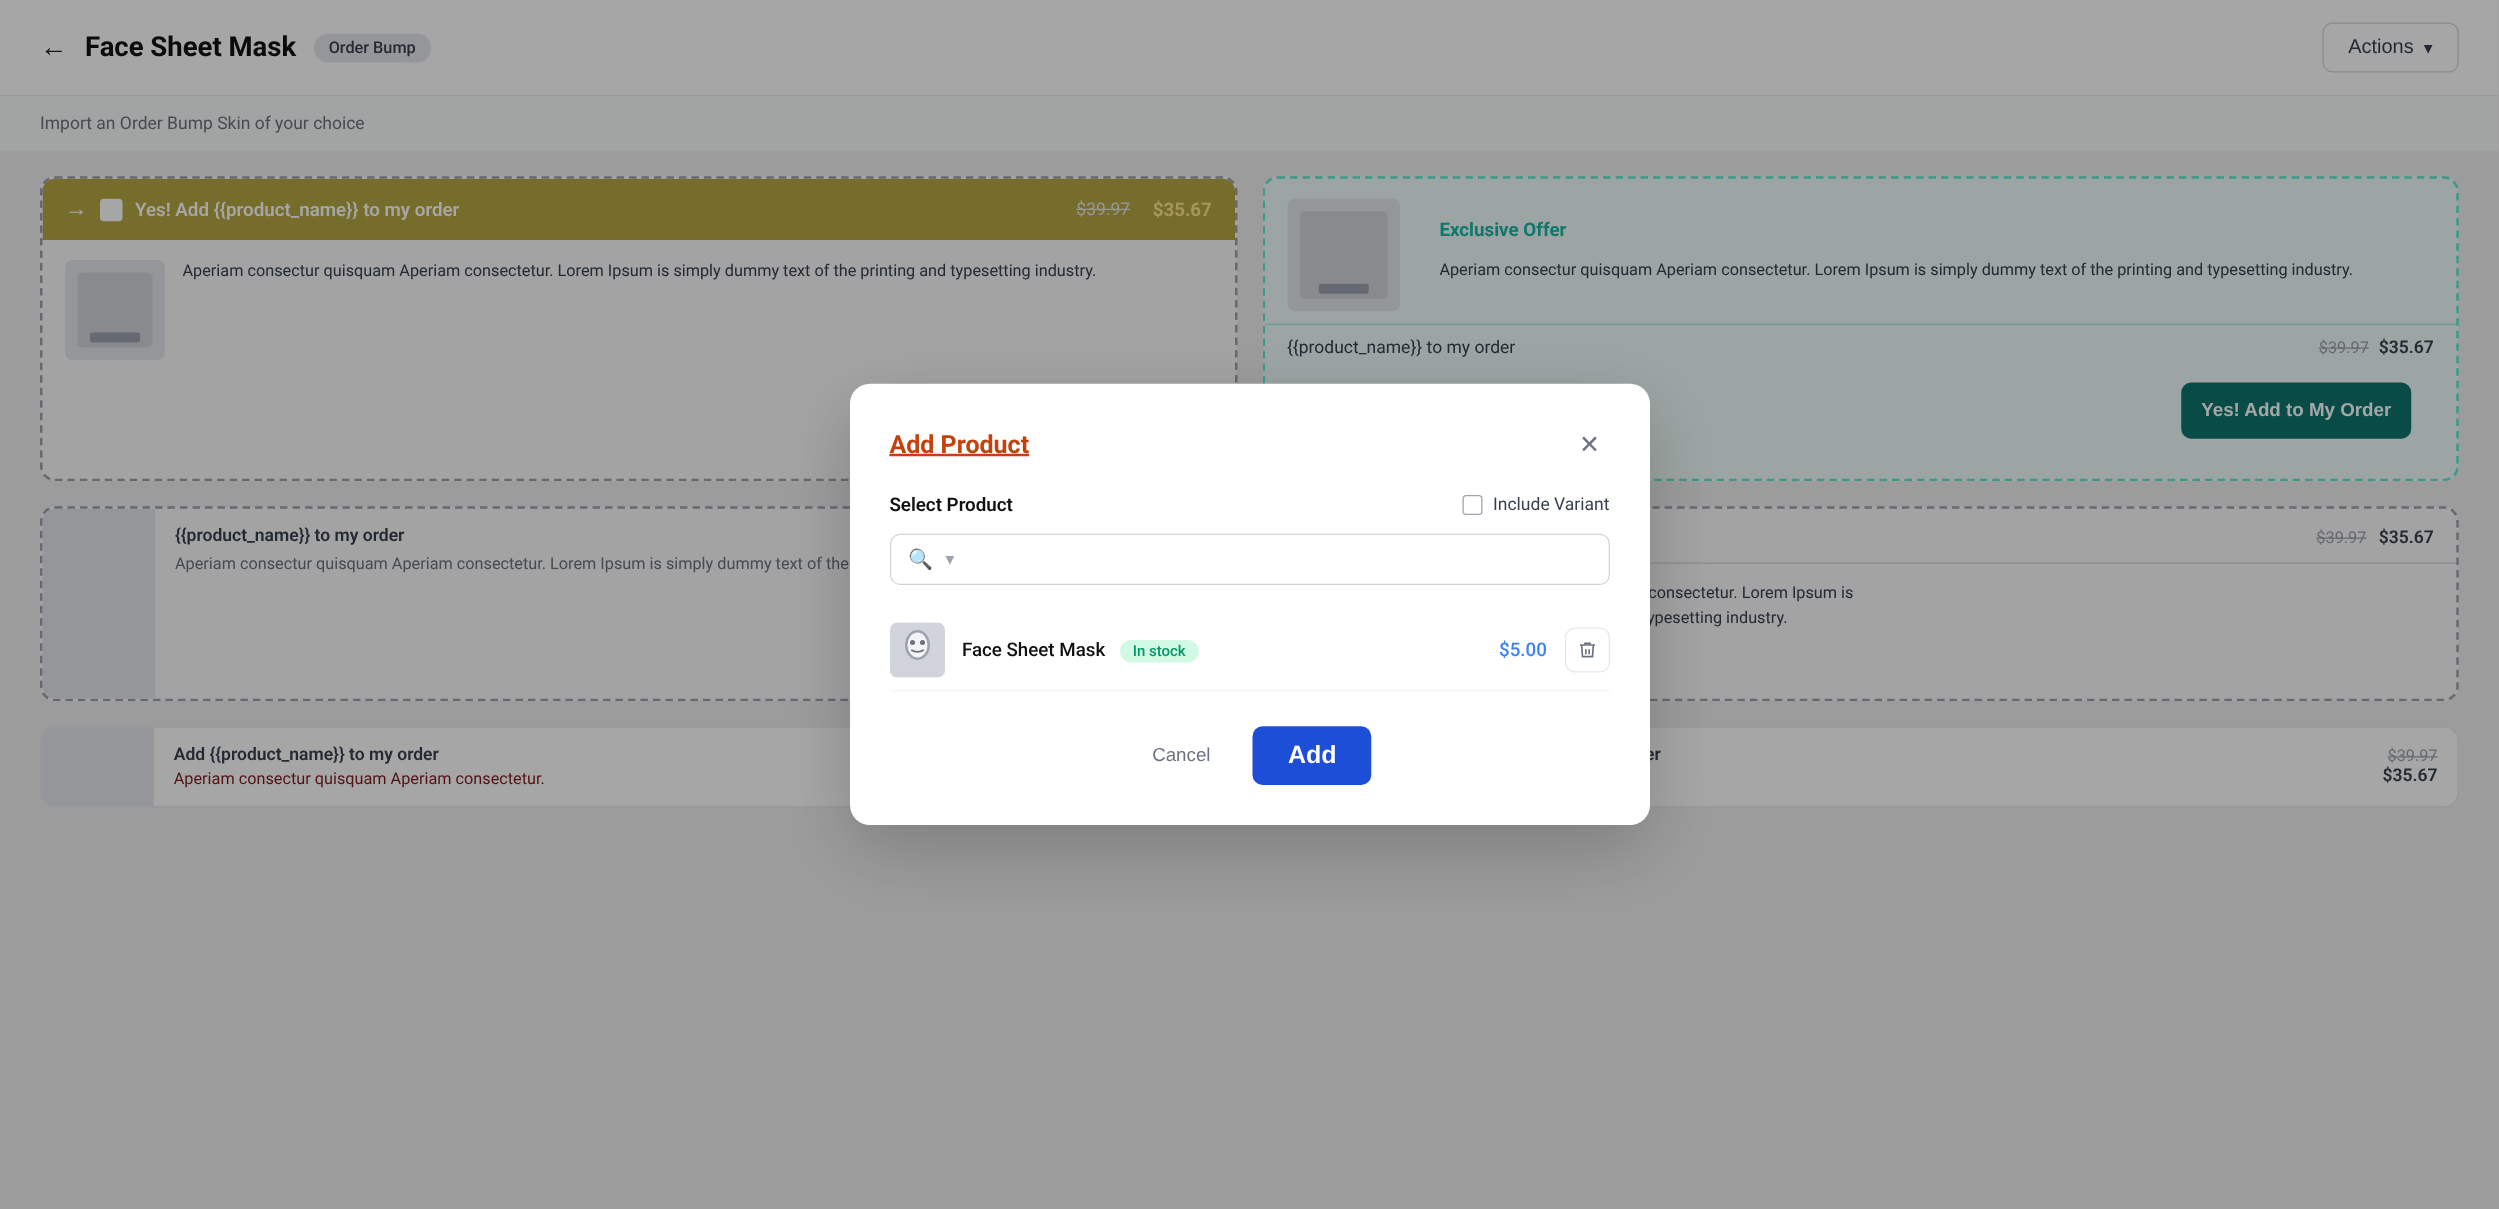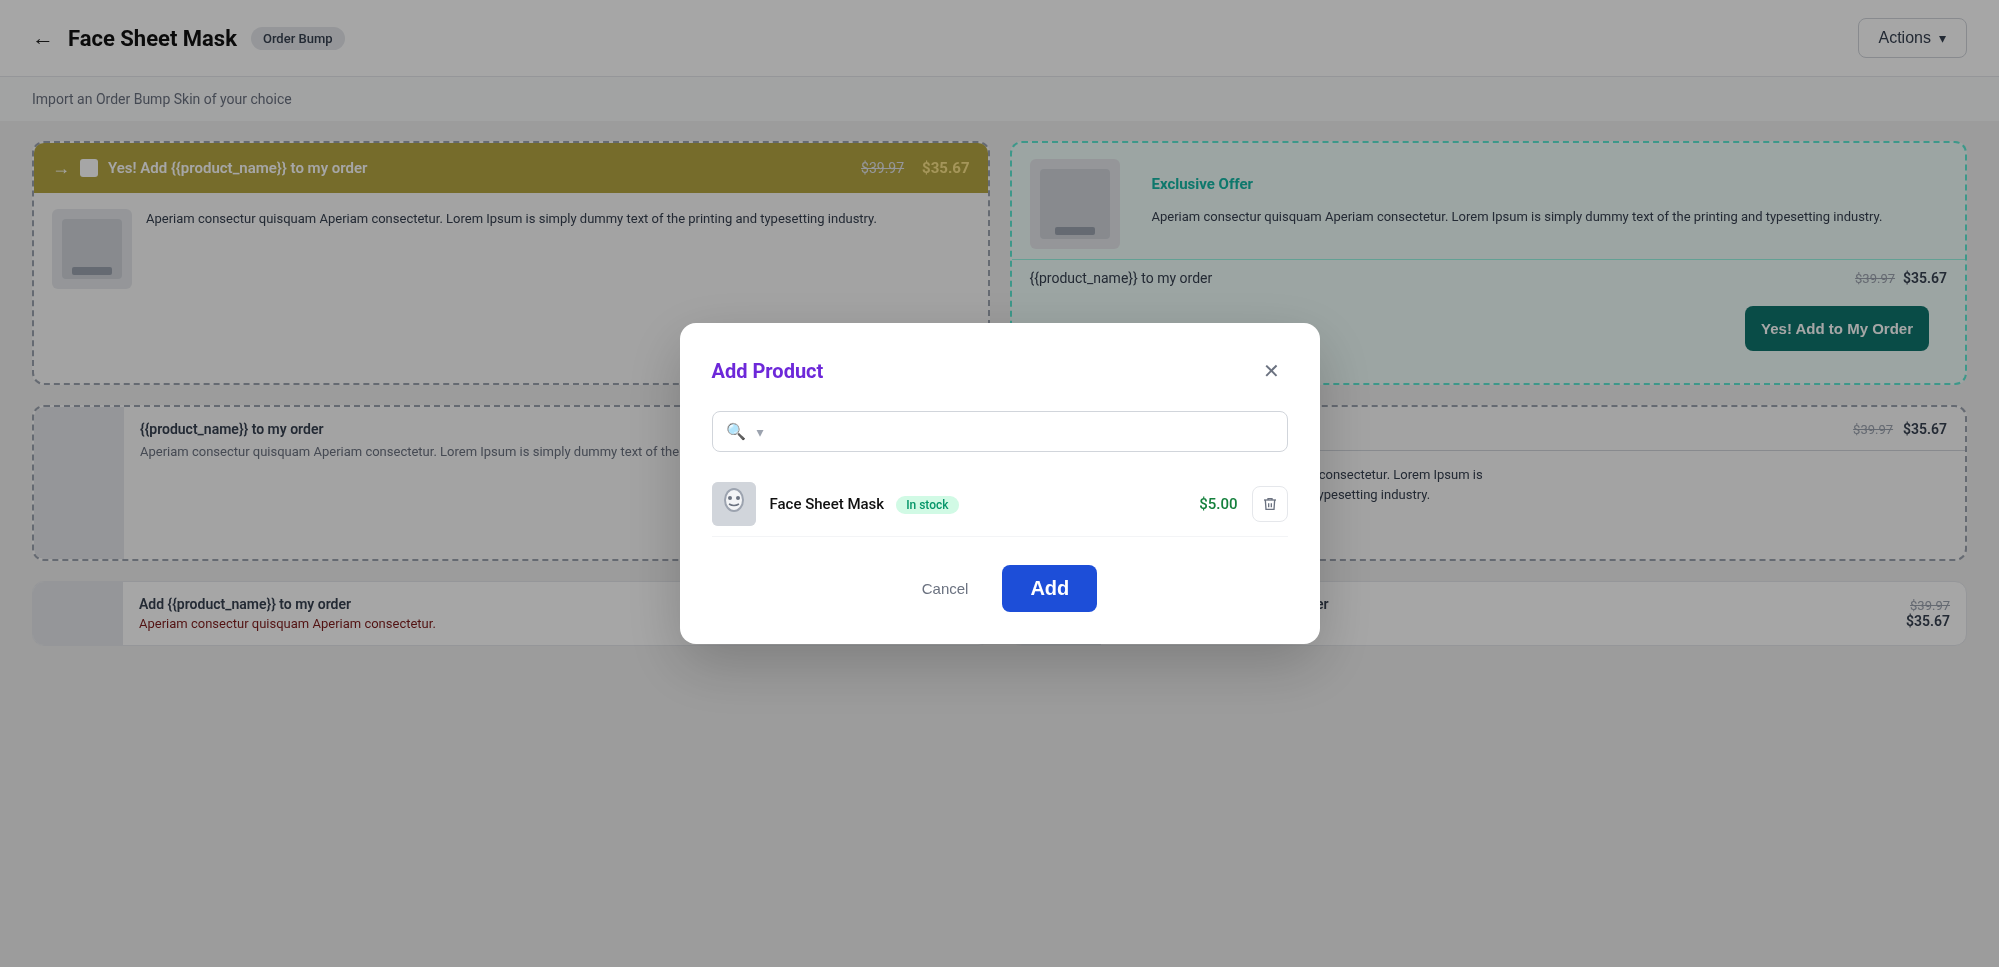--- a/index.html
+++ b/index.html
@@ -262,21 +262,22 @@
     }
     .modal-header {
       display: flex;
       align-items: center;
       justify-content: space-between;
       margin-bottom: 24px;
     }
     .modal-title {
       font-size: 20px;
       font-weight: 700;
-      color: #6d28d9;
+      color: #c2410c;
+      text-decoration: underline;
     }
     .modal-close {
       width: 32px;
       height: 32px;
       border: none;
       background: transparent;
       cursor: pointer;
       font-size: 20px;
       color: #6b7280;
       display: flex;
@@ -361,21 +362,21 @@
       font-size: 12px;
       font-weight: 500;
       padding: 2px 10px;
       border-radius: 20px;
       margin-left: 8px;
     }
     .product-price {
       margin-left: auto;
       font-size: 15px;
       font-weight: 500;
-      color: #15803d;
+      color: #3b82f6;
     }
     .delete-icon {
       width: 36px;
       height: 36px;
       border: 1px solid #e5e7eb;
       border-radius: 8px;
       background: #fff;
       display: flex;
       align-items: center;
       justify-content: center;
@@ -532,20 +533,27 @@
 
 </div>
 
 <div class="overlay">
   <div class="modal">
     <div class="modal-header">
       <span class="modal-title">Add Product</span>
       <button class="modal-close">✕</button>
     </div>
 
+    <div class="modal-select-row">
+      <span class="select-product-label">Select Product</span>
+      <div class="include-variant-row">
+        <div class="include-variant-checkbox"></div>
+        <span class="include-variant-label">Include Variant</span>
+      </div>
+    </div>
 
     <div class="search-box">
       <span class="search-icon">🔍</span>
       <span class="search-chevron">▾</span>
     </div>
 
     <div class="product-row">
       <div class="product-avatar">
         <svg viewBox="0 0 44 44" width="44" height="44" xmlns="http://www.w3.org/2000/svg">
           <rect width="44" height="44" fill="#d1d5db"></rect>

